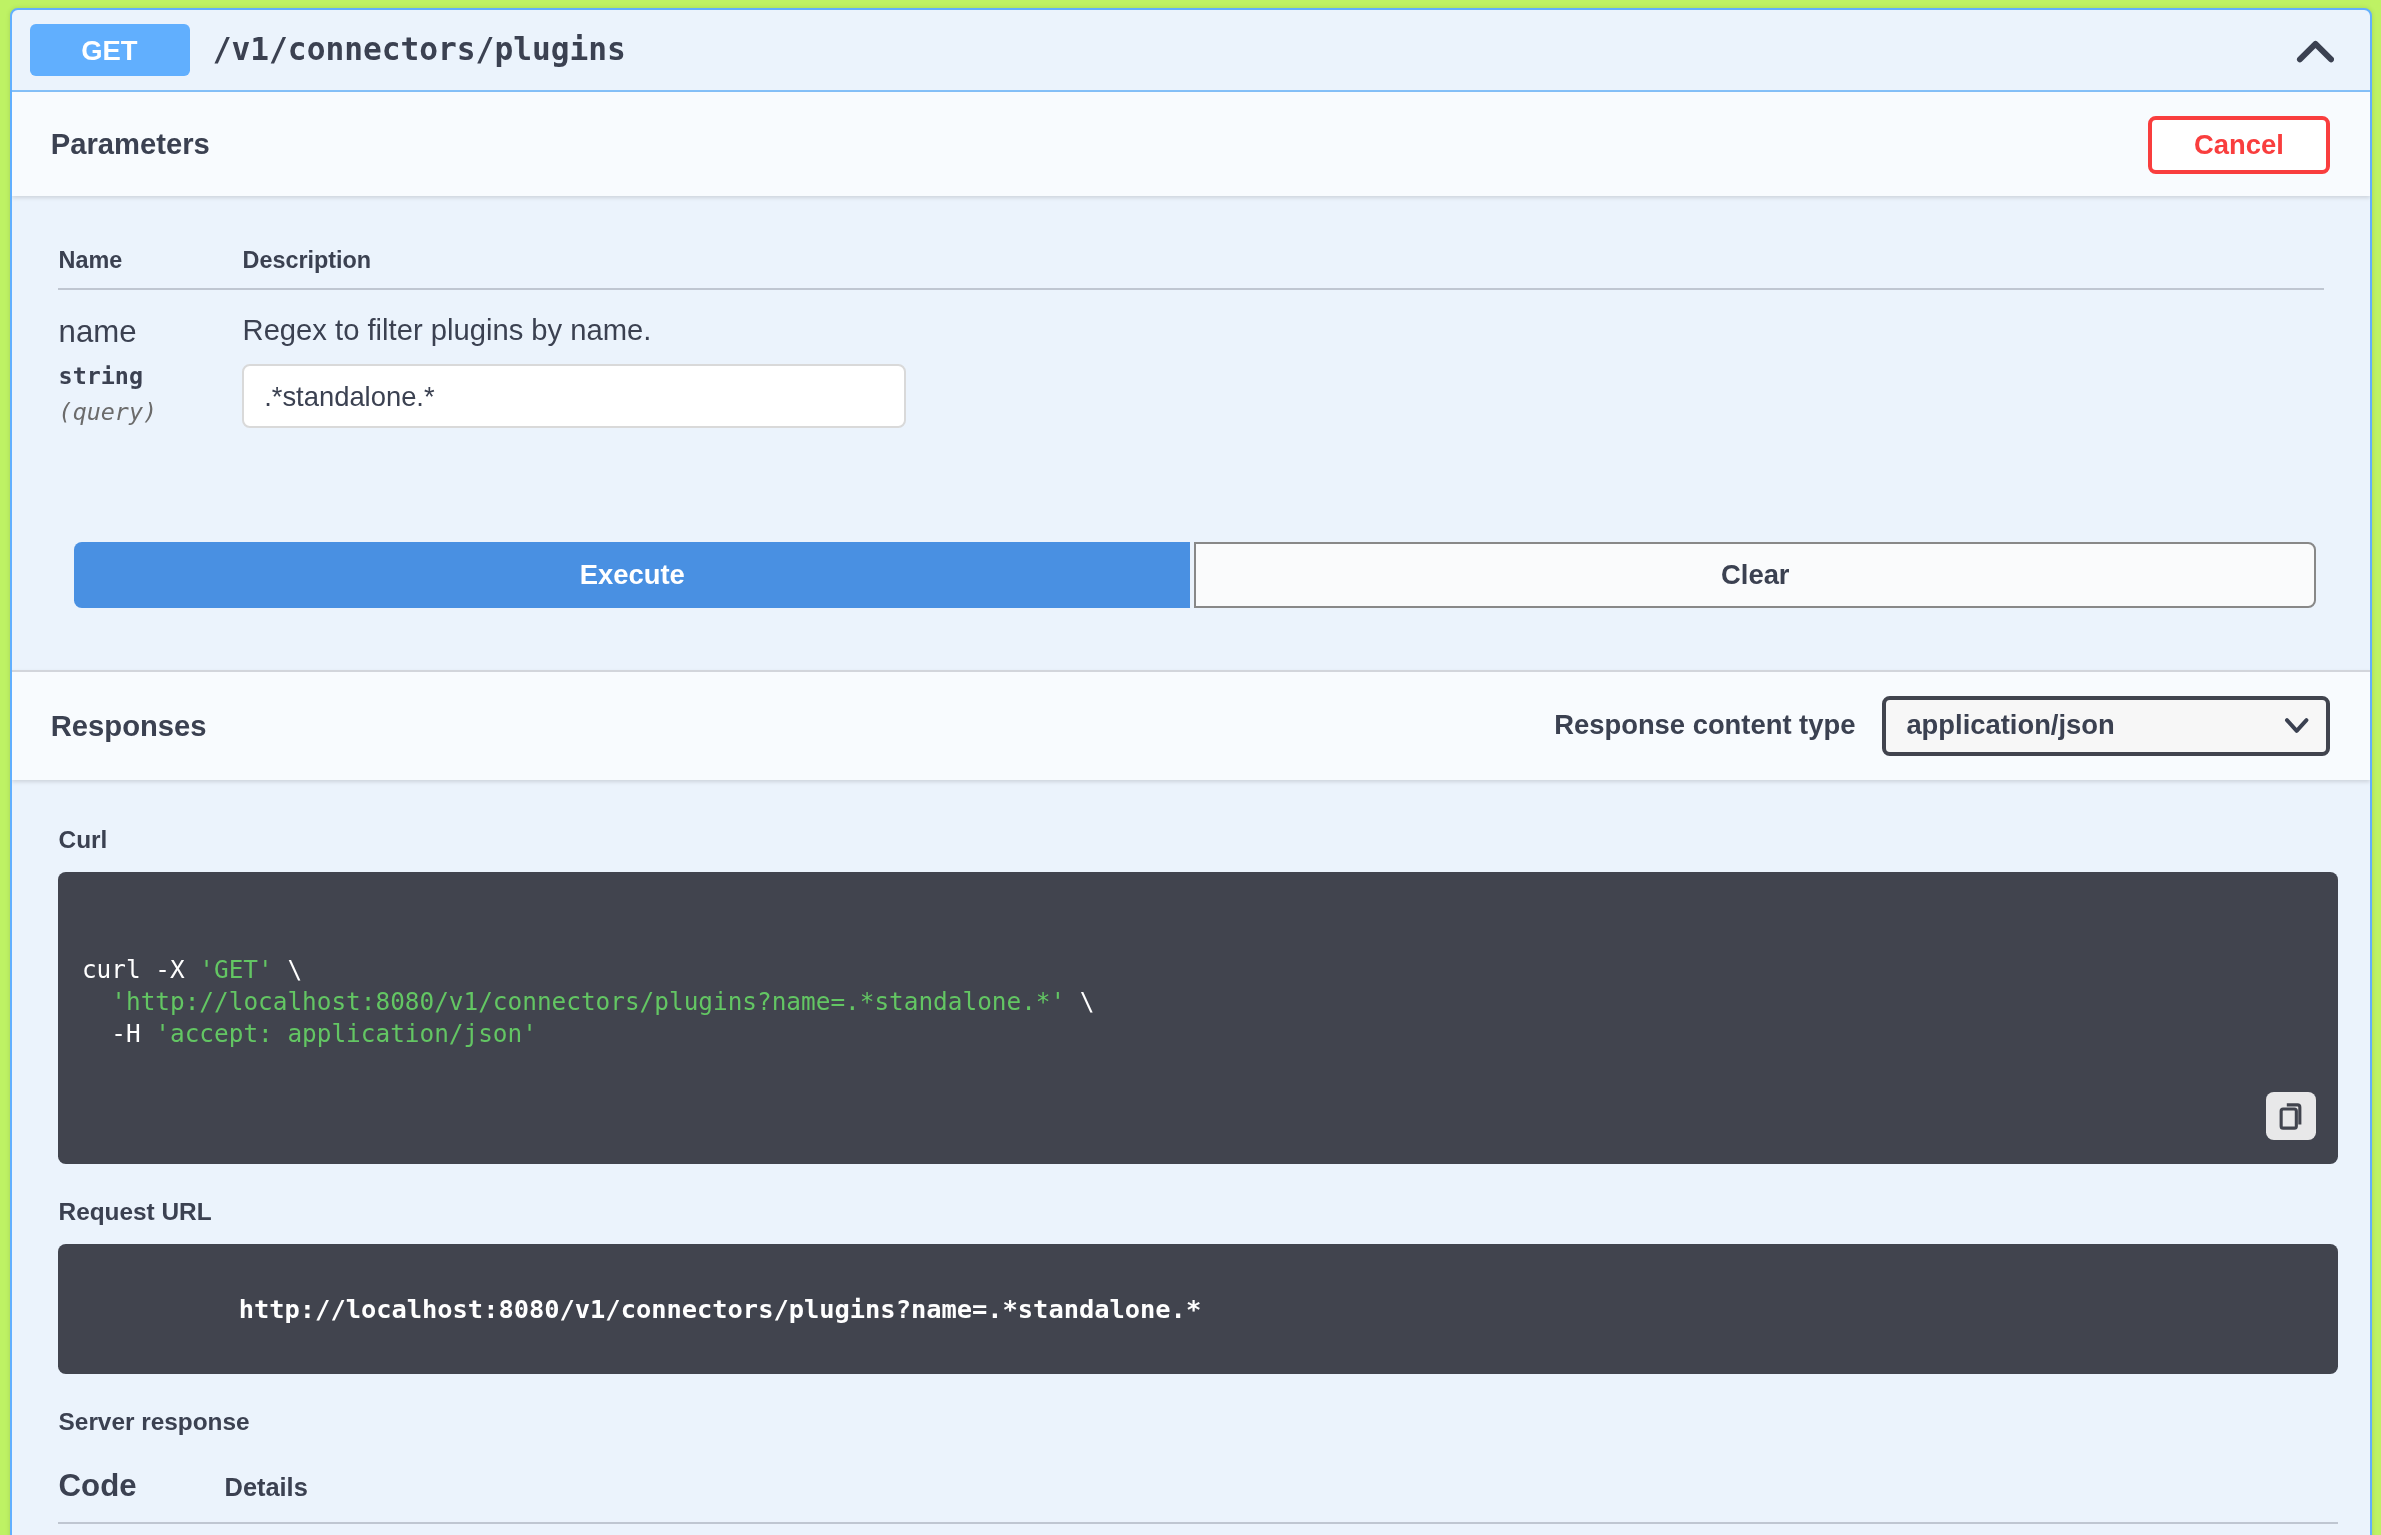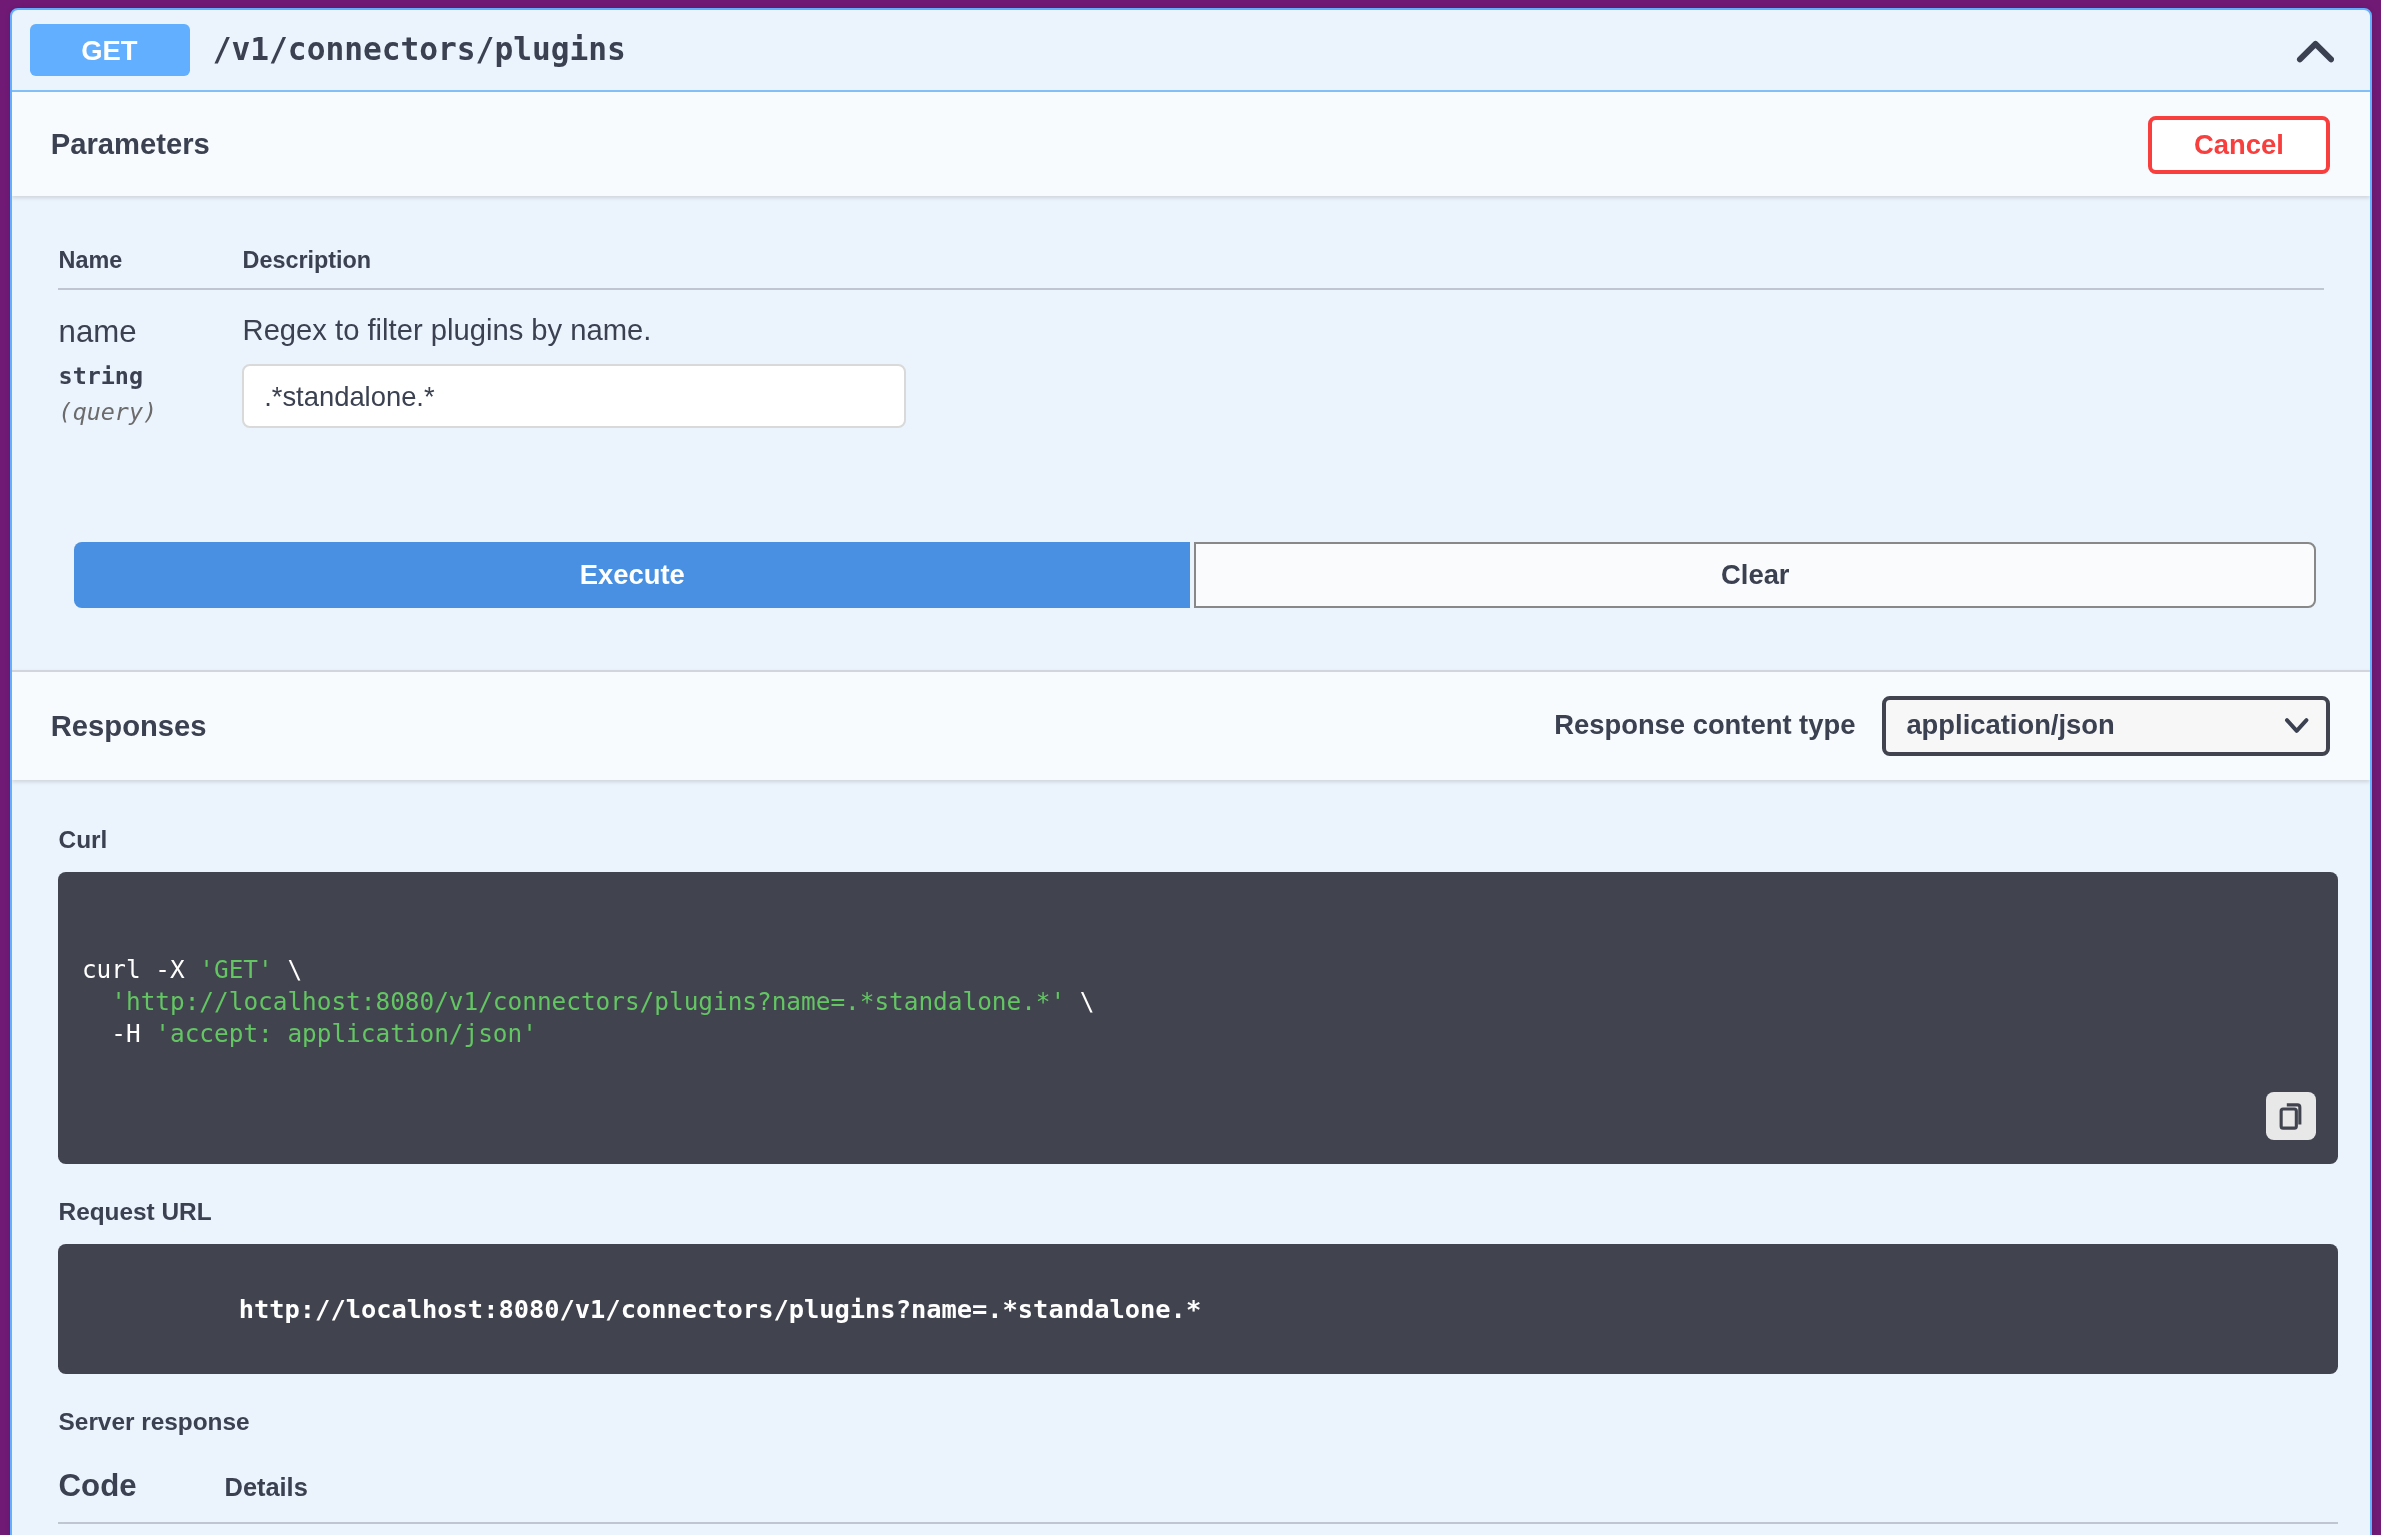--- a/index.html
+++ b/index.html
@@ -1,18 +1,18 @@
 <!DOCTYPE html>
 <html><head>
 <meta charset="utf-8">
 <style>
   * { margin:0; padding:0; box-sizing:border-box; }
   html,body { overflow:hidden; background:#fff; }
   body { font-family:"Liberation Sans", sans-serif; }
-  .viewport { width:2382px; height:1535px; overflow:hidden; background:#701a75; position:relative; }
+  .viewport { width:2382px; height:1535px; overflow:hidden; background:#bef264; position:relative; }
   .page { width:1191px; height:768px; transform:scale(2); transform-origin:0 0; overflow:hidden; position:relative; color:#3b4151; }
 
   .opblock { position:absolute; left:4.9px; top:3.9px; width:1181px; height:936px;
              border:1px solid #61affe; border-radius:3.9px; background:#ebf3fc;
              box-shadow:0 0 2.9px rgba(0,0,0,.12); overflow:hidden; }
 
   .opblock-summary { display:flex; align-items:center; padding:6.8px 13.7px 6.8px 8.8px;
                      border-bottom:1px solid #85c1f9; cursor:pointer; }
   .method-badge { display:inline-block; width:80px; padding:5.9px 0; text-align:center;
                   background:#61affe; border-radius:2.9px; color:#fff; font-weight:bold; font-size:13.7px; }

